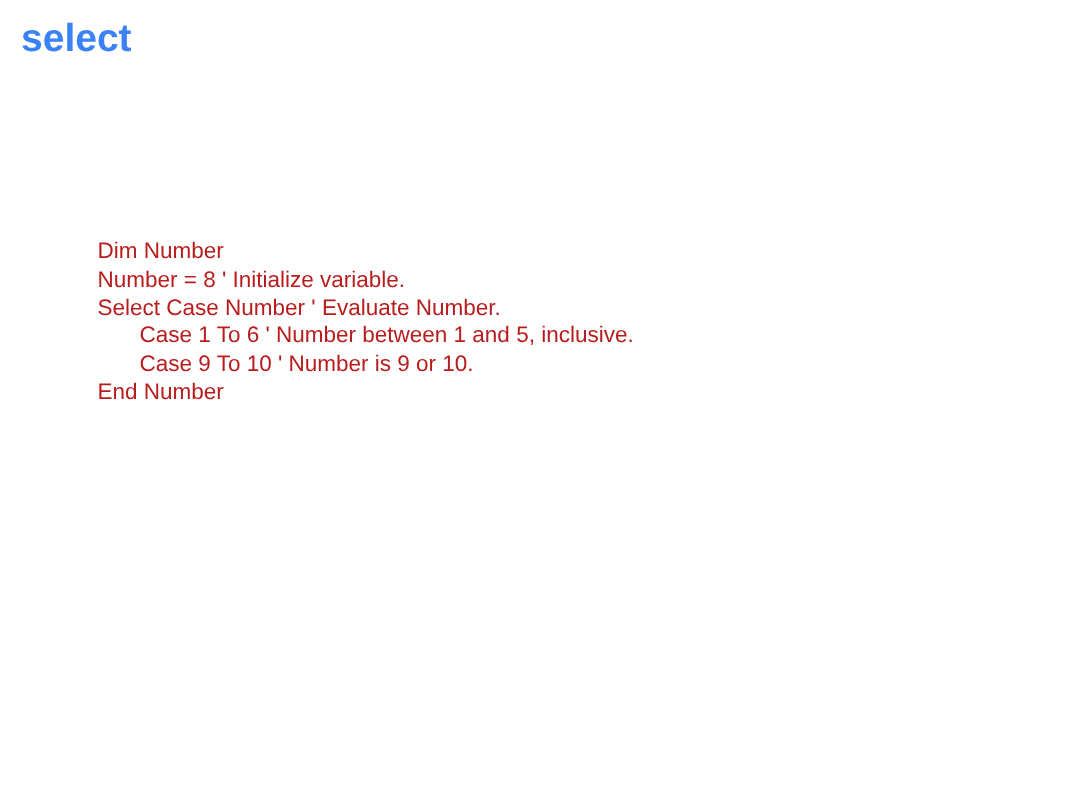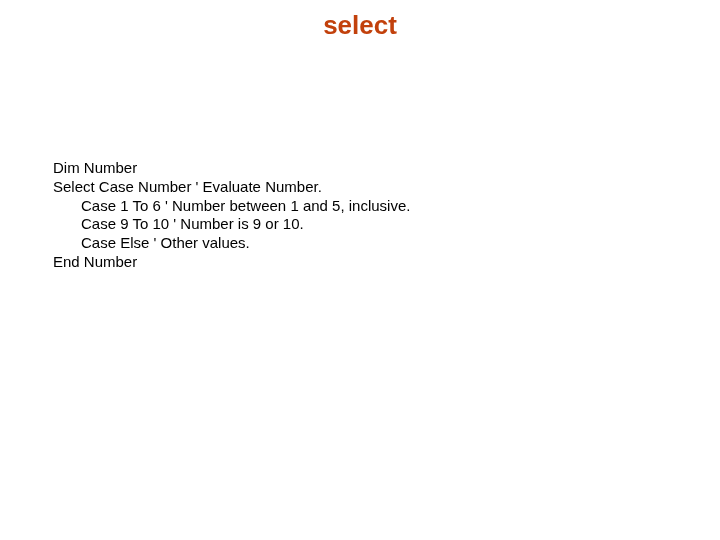--- a/index.html
+++ b/index.html
@@ -10,45 +10,45 @@
     body {
       width: 720px;
       height: 540px;
       background: #ffffff;
       font-family: Arial, Helvetica, sans-serif;
       overflow: hidden;
     }
     .slide-title {
       font-size: 26px;
       font-weight: bold;
-      color: #c2410c;
+      color: #3b82f6;
       padding: 10px 14px 0 14px;
-      text-align: center;
     }
     .code-block {
       padding: 118px 0 0 53px;
       font-size: 15px;
       line-height: 1.25;
-      color: #000000;
+      color: #b91c1c;
+      margin-left: 12px;
     }
     .code-line {
       white-space: pre;
     }
     .indent1 {
       padding-left: 28px;
     }
     .b {
       font-weight: normal;
     }
   </style>
 </head>
 <body>
 
 <div class="slide-title">select</div>
 
 <div class="code-block">
   <div class="code-line"><span>Dim Number</span></div>
+  <div class="code-line"><span>Number = 8 ' Initialize variable.</span></div>
   <div class="code-line"><span class="b">Select Case</span><span> Number ' Evaluate Number.</span></div>
   <div class="code-line indent1"><span class="b">Case</span><span> 1 To 6 ' Number between 1 and 5, inclusive.</span></div>
   <div class="code-line indent1"><span class="b">Case</span><span> 9 To 10 ' Number is 9 or 10.</span></div>
-  <div class="code-line indent1"><span class="b">Case Else</span><span> ' Other values.</span></div>
   <div class="code-line"><span class="b">End Number</span></div>
 </div>
 
 </body></html>

